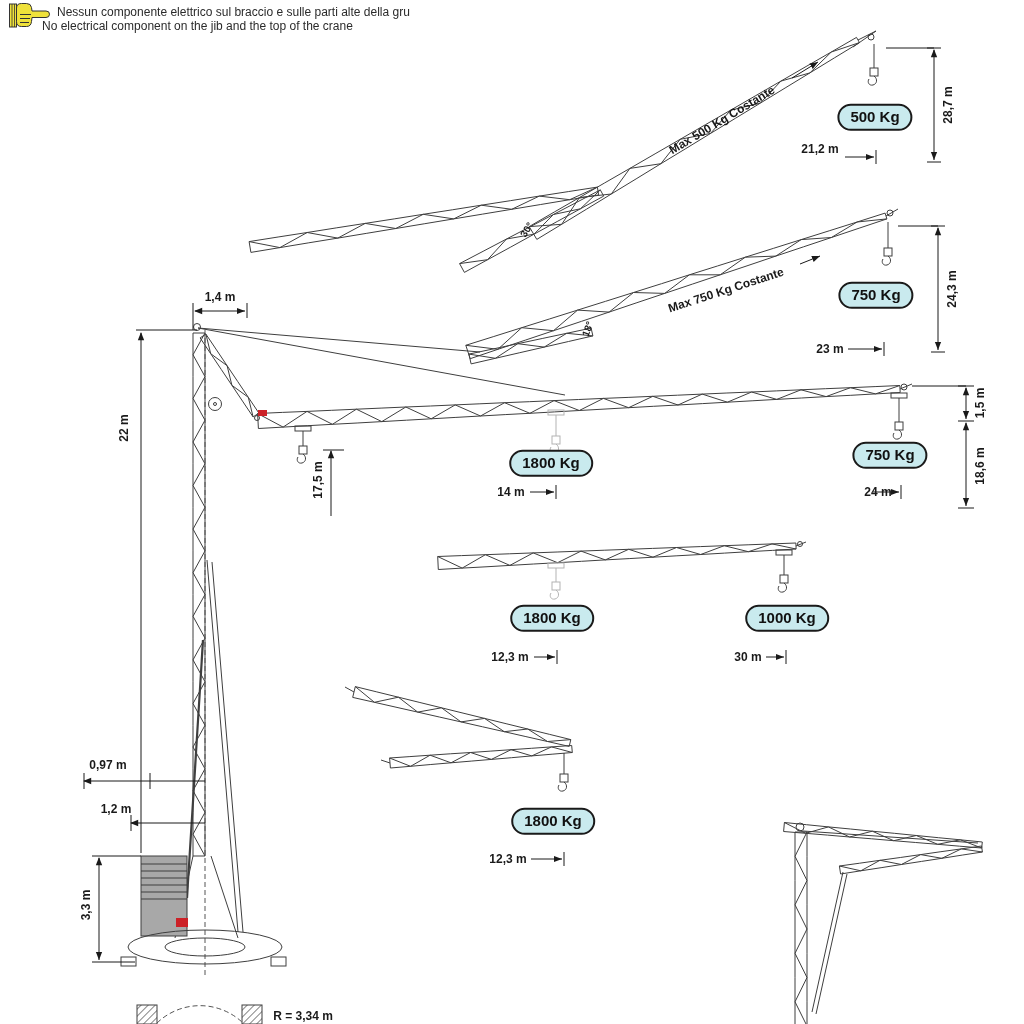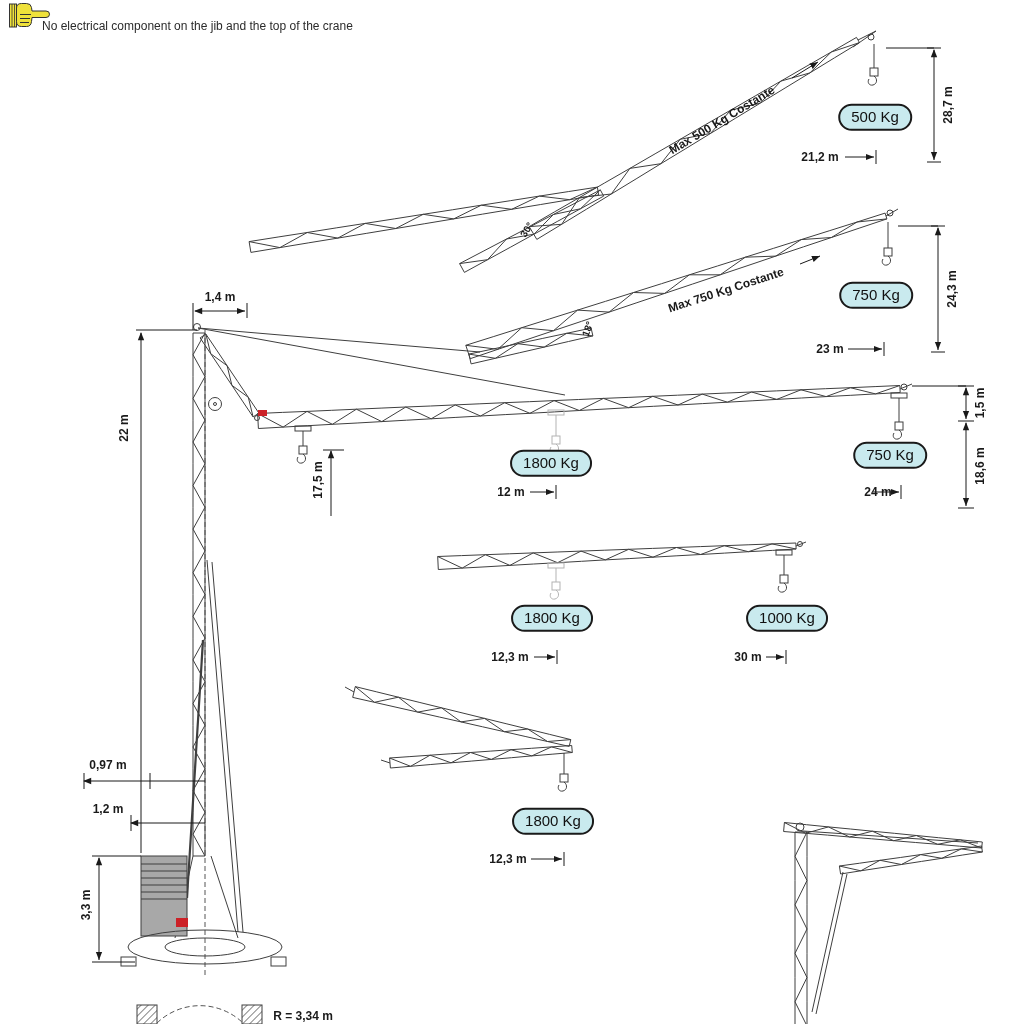--- a/index.html
+++ b/index.html
@@ -10,21 +10,21 @@
   .ln{stroke:#3f3f3f;stroke-width:1;fill:none}
   .ln2{stroke:#3f3f3f;stroke-width:2.2;fill:none}
   .fl{stroke:#3f3f3f;stroke-width:1}
   .brand{stroke:none}
   .dim{stroke:#1a1a1a;stroke-width:1;fill:none}
   .dash{stroke:#555;stroke-width:1;fill:none;stroke-dasharray:5 3}
   .ghost{stroke:#b3b3b3;stroke-width:1;fill:none}
   .lbl{position:absolute;transform:translate(-50%,-50%);font-size:12px;font-weight:bold;color:#1a1a1a;white-space:nowrap;line-height:1}
   .lbl.rot{transform:translate(-50%,-50%) rotate(-90deg)}
   .lbl.sm{font-size:10px}
-  .badge{position:absolute;transform:translate(-50%,-50%);background:#c9eaee;border:2px solid #1a1a1a;border-radius:999px;padding:3px 11px;font-size:15px;font-weight:normal;color:#111;white-space:nowrap;line-height:1.1}
+  .badge{position:absolute;transform:translate(-50%,-50%);background:#c9eaee;border:2px solid #1a1a1a;border-radius:999px;padding:3px 11px;font-size:15px;font-weight:bold;color:#111;white-space:nowrap;line-height:1.1}
   .note{position:absolute;font-size:12px;color:#2b2b2b;white-space:nowrap;line-height:1}
   .hand{position:absolute;left:8px;top:1px}
 </style>
 </head>
 <body>
 
 <div id="stage">
 
   <svg id="art" width="1024" height="1024" viewBox="0 0 1024 1024">
     <defs>
@@ -191,44 +191,45 @@
 
   <span class="hand">
     <svg width="44" height="30" viewBox="0 0 44 30">
       <rect x="1.5" y="3" width="7" height="23" fill="#efe13a" stroke="#333"></rect>
       <line x1="4" y1="3" x2="4" y2="26" stroke="#333" stroke-width="0.8"></line>
       <line x1="6.5" y1="3" x2="6.5" y2="26" stroke="#333" stroke-width="0.8"></line>
       <path d="M8.5 7 q0 -4.5 5 -4.5 h5 q4.5 0 5 4 l0.5 3.5 h14 q3.5 0 3.5 3.2 q0 3.3 -3.5 3.3 h-14 l-0.5 4 q-0.5 5 -5 5 h-5 q-5 0 -5 -5 z" fill="#efe13a" stroke="#333"></path>
       <path d="M12 13.5 h11 M12 17.5 h10 M12 21.5 h9" stroke="#333" fill="none"></path>
     </svg>
   </span>
+  <div class="note" style="left:57px;top:6px">Nessun componente elettrico sul braccio e sulle parti alte della gru</div>
   <div class="note" style="left:42px;top:20px">No electrical component on the jib and the top of the crane</div>
 
   <div class="lbl" style="left:220px;top:297px">1,4 m</div>
   <div class="lbl rot" style="left:124px;top:428px">22 m</div>
   <div class="lbl rot" style="left:318px;top:480px">17,5 m</div>
   <div class="lbl" style="left:108px;top:765px">0,97 m</div>
-  <div class="lbl" style="left:108px;top:809px">1,2 m</div>
+  <div class="lbl" style="left:116px;top:809px">1,2 m</div>
   <div class="lbl rot" style="left:86px;top:905px">3,3 m</div>
   <div class="lbl" style="left:303px;top:1016px">R = 3,34 m</div>
 
   <div class="lbl sm" style="left:527px;top:230px;transform:translate(-50%,-50%) rotate(-58deg)">30°</div>
   <div class="lbl" style="left:722px;top:120px;transform:translate(-50%,-50%) rotate(-31deg)">Max 500 Kg Costante</div>
   <div class="badge" style="left:875px;top:117px">500 Kg</div>
-  <div class="lbl" style="left:820px;top:157px">21,2 m</div>
+  <div class="lbl" style="left:820px;top:149px">21,2 m</div>
   <div class="lbl rot" style="left:948px;top:105px">28,7 m</div>
 
   <div class="lbl sm" style="left:588px;top:329px;transform:translate(-50%,-50%) rotate(-70deg)">18°</div>
   <div class="lbl" style="left:726px;top:290px;transform:translate(-50%,-50%) rotate(-18deg)">Max 750 Kg Costante</div>
   <div class="badge" style="left:876px;top:295px">750 Kg</div>
   <div class="lbl" style="left:830px;top:349px">23 m</div>
   <div class="lbl rot" style="left:952px;top:289px">24,3 m</div>
 
   <div class="badge" style="left:551px;top:463px">1800 Kg</div>
-  <div class="lbl" style="left:511px;top:492px">12 m</div>
+  <div class="lbl" style="left:511px;top:492px">14 m</div>
   <div class="badge" style="left:890px;top:455px">750 Kg</div>
   <div class="lbl" style="left:878px;top:492px">24 m</div>
   <div class="lbl rot" style="left:980px;top:403px">1,5 m</div>
   <div class="lbl rot" style="left:980px;top:466px">18,6 m</div>
 
   <div class="badge" style="left:552px;top:618px">1800 Kg</div>
   <div class="lbl" style="left:510px;top:657px">12,3 m</div>
   <div class="badge" style="left:787px;top:618px">1000 Kg</div>
   <div class="lbl" style="left:748px;top:657px">30 m</div>
 

